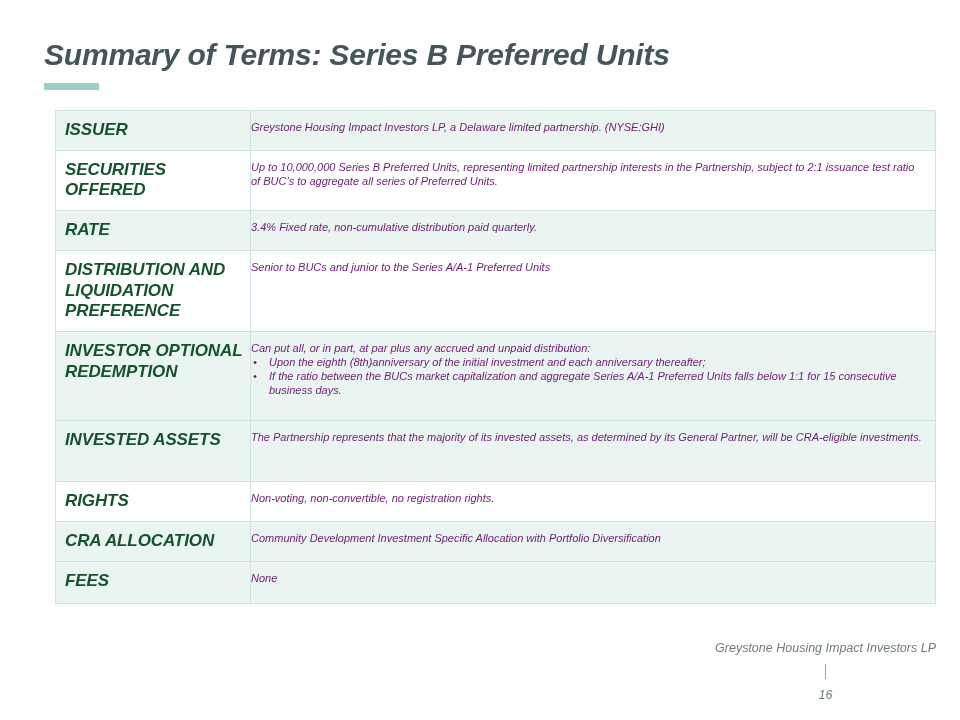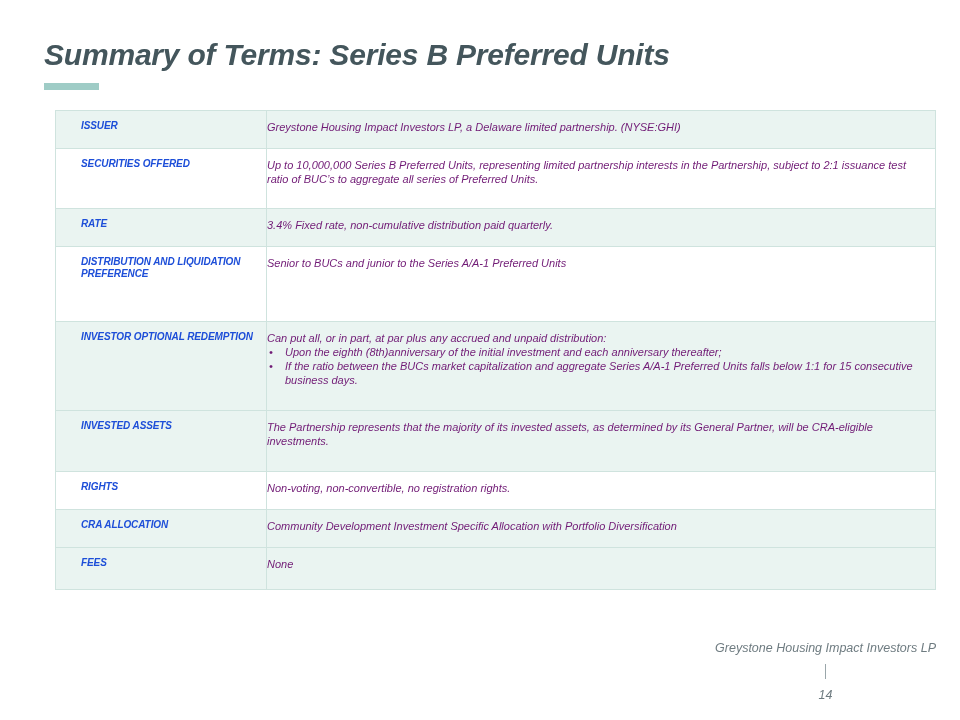--- a/index.html
+++ b/index.html
@@ -62,25 +62,25 @@
     background: #ffffff;
   }
   .terms-table td {
     vertical-align: top;
     padding: 9px 0 9px 0;
     border-left: 1px solid #cfe3de;
     border-right: 1px solid #cfe3de;
   }
   .terms-table td.label {
     width: 179px;
-    padding-left: 25px;
+    padding-left: 9px;
     padding-right: 6px;
-    font-size: 10px;
+    font-size: 17px;
     font-weight: bold;
-    color: #1d4ed8;
+    color: #14532d;
     line-height: 1.22;
     letter-spacing: -0.1px;
   }
   .terms-table td.value {
     padding-left: 0px;
     padding-right: 10px;
     font-size: 11px;
     color: #701a75;
     line-height: 1.28;
   }
@@ -221,16 +221,16 @@
           <p>None</p>
         </td>
       </tr>
 
     </tbody>
   </table>
 
   <div class="footer">
     <span>Greystone Housing Impact Investors LP</span>
     <span class="footer-divider"></span>
-    <span>14</span>
+    <span>16</span>
   </div>
 
 </div>
 
 </body></html>

